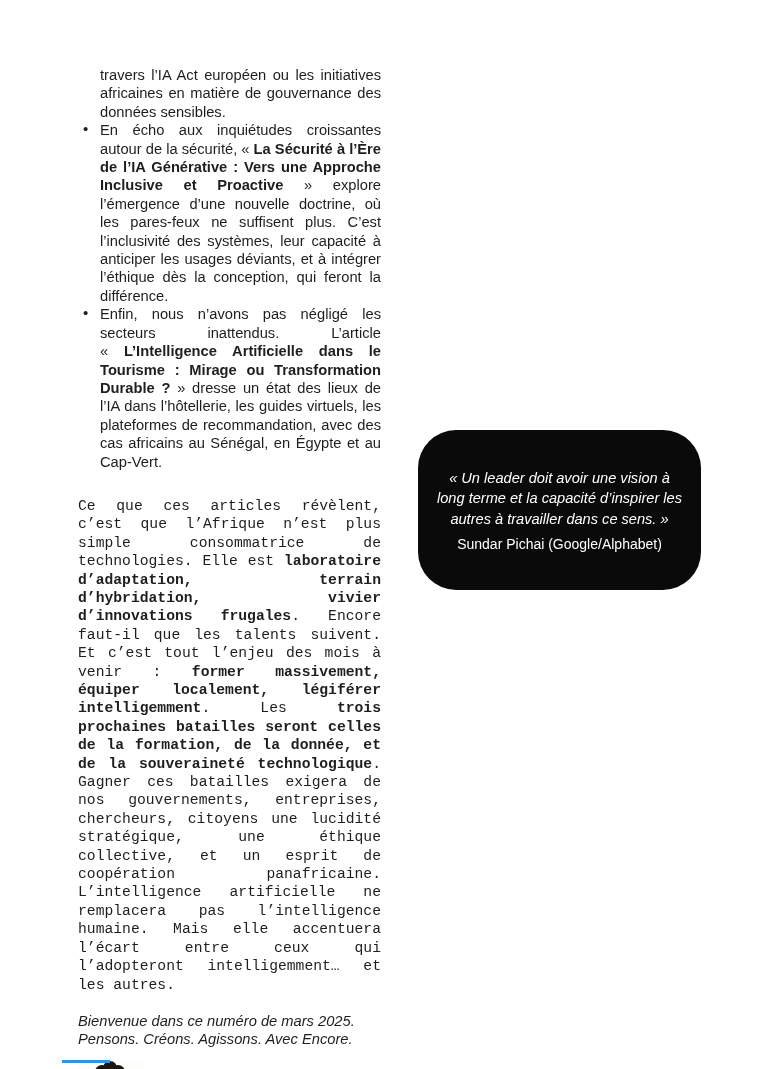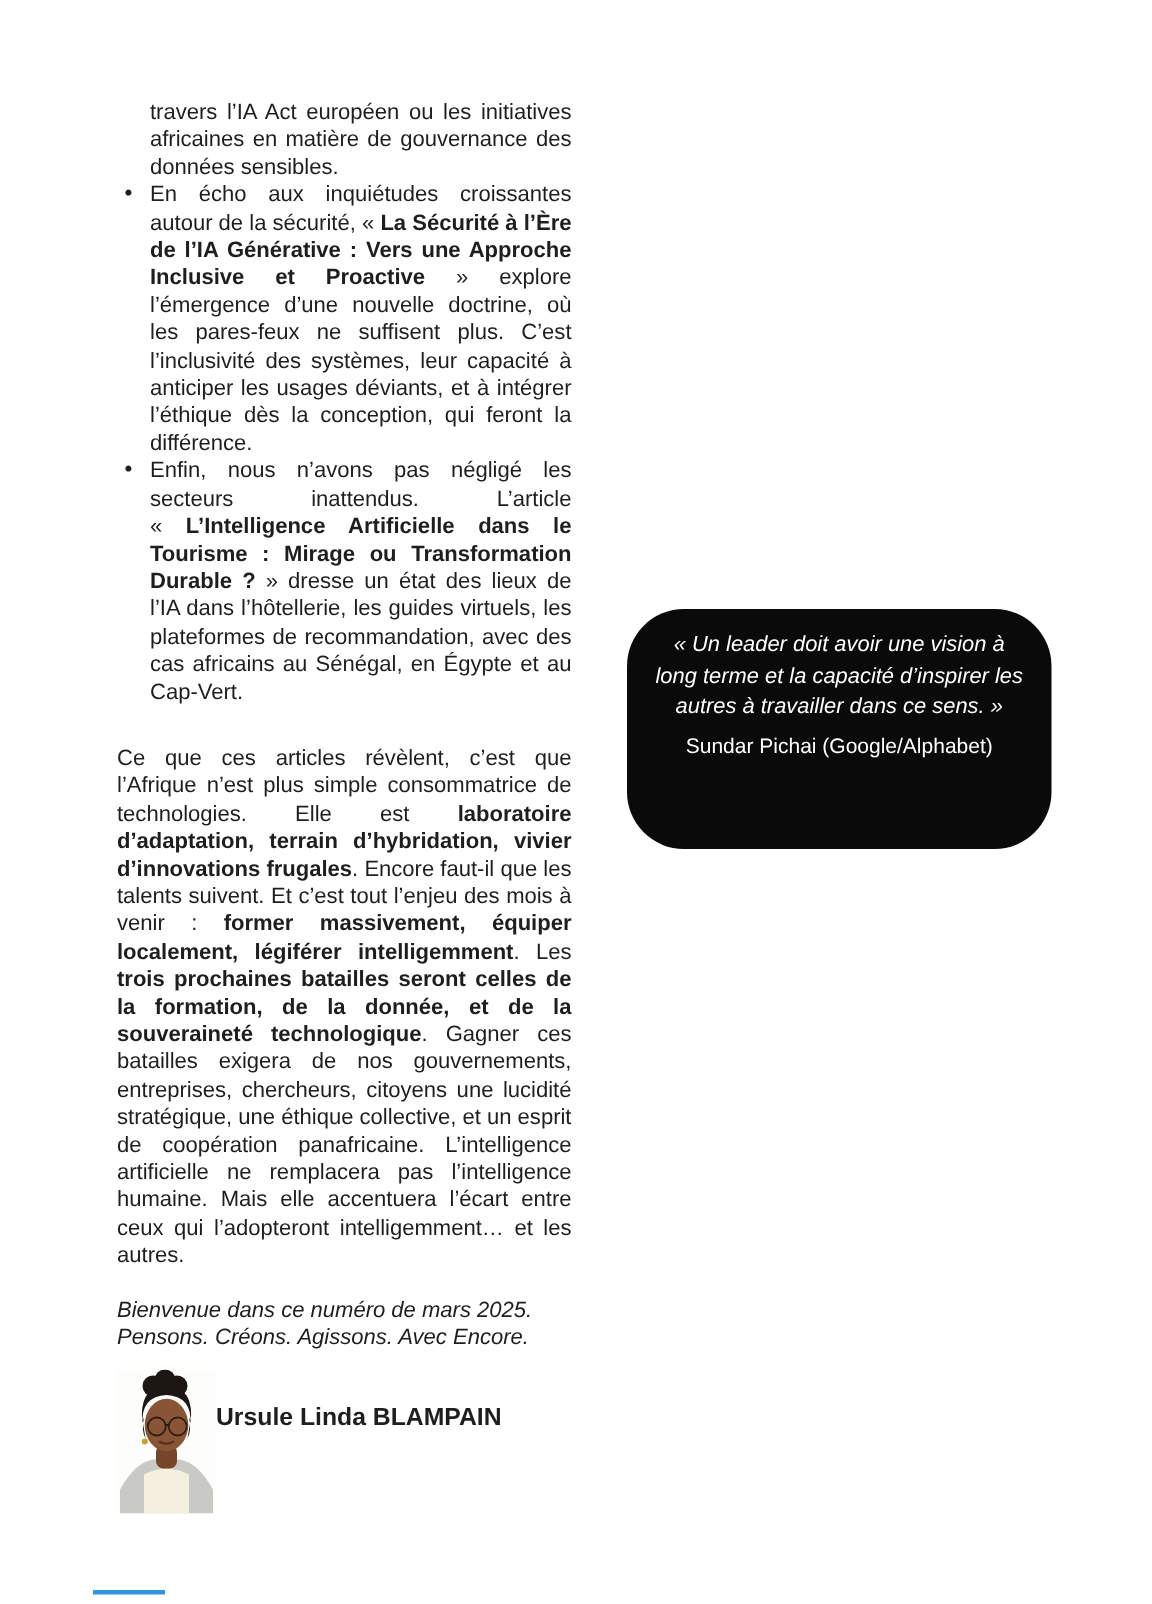--- a/index.html
+++ b/index.html
@@ -16,33 +16,33 @@
     font-size:14.7px;line-height:18.4px;
   }
   .bullets{list-style:none;margin:0;padding:0 0 0 22px;}
   .bullet-item{position:relative;text-align:justify;}
   .bullet-item .dot{
     position:absolute;left:-17px;top:-1px;
     font-size:15px;line-height:18.4px;
   }
   .runs{display:inline;}
   .b{font-weight:700;}
-  .para{margin:26px 0 0 0;text-align:justify;}
+  .para{margin:26px 0 0 0;text-align:justify;font-family:Liberation Mono, monospace;}
   .closing{margin:18px 0 0 0;font-weight:400;font-style:italic;}
   .author{display:flex;margin-top:12px;}
   .avatar{width:66px;height:96px;flex:0 0 66px;}
   .author-text{padding-top:21px;}
   .author-name{font-weight:700;font-size:16.5px;line-height:22px;}
   .author-role{font-style:italic;font-size:15.5px;line-height:21px;}
   .quote-box{
-    position:absolute;left:418px;top:406px;width:283px;height:160px;
+    position:absolute;left:418px;top:430px;width:283px;height:160px;
     background:var(--quote-bg,#0a0a0a);color:var(--quote-color,#ffffff);
     border-radius:38px;
-    display:flex;flex-direction:column;align-items:center;justify-content:flex-start;
-    padding:14px 18px;box-sizing:border-box;text-align:center;
+    display:flex;flex-direction:column;align-items:center;justify-content:center;
+    padding:30px 18px;box-sizing:border-box;text-align:center;
   }
   .quote-text{font-style:italic;font-size:14.6px;line-height:20.6px;}
   .quote-attr{margin-top:7px;font-size:14px;}
   .blue-mark{
     position:absolute;left:62px;top:1060px;width:48px;height:3px;
     background:var(--mark-color,#2f95e3);
   }
 </style>
 </head>
 <body>

